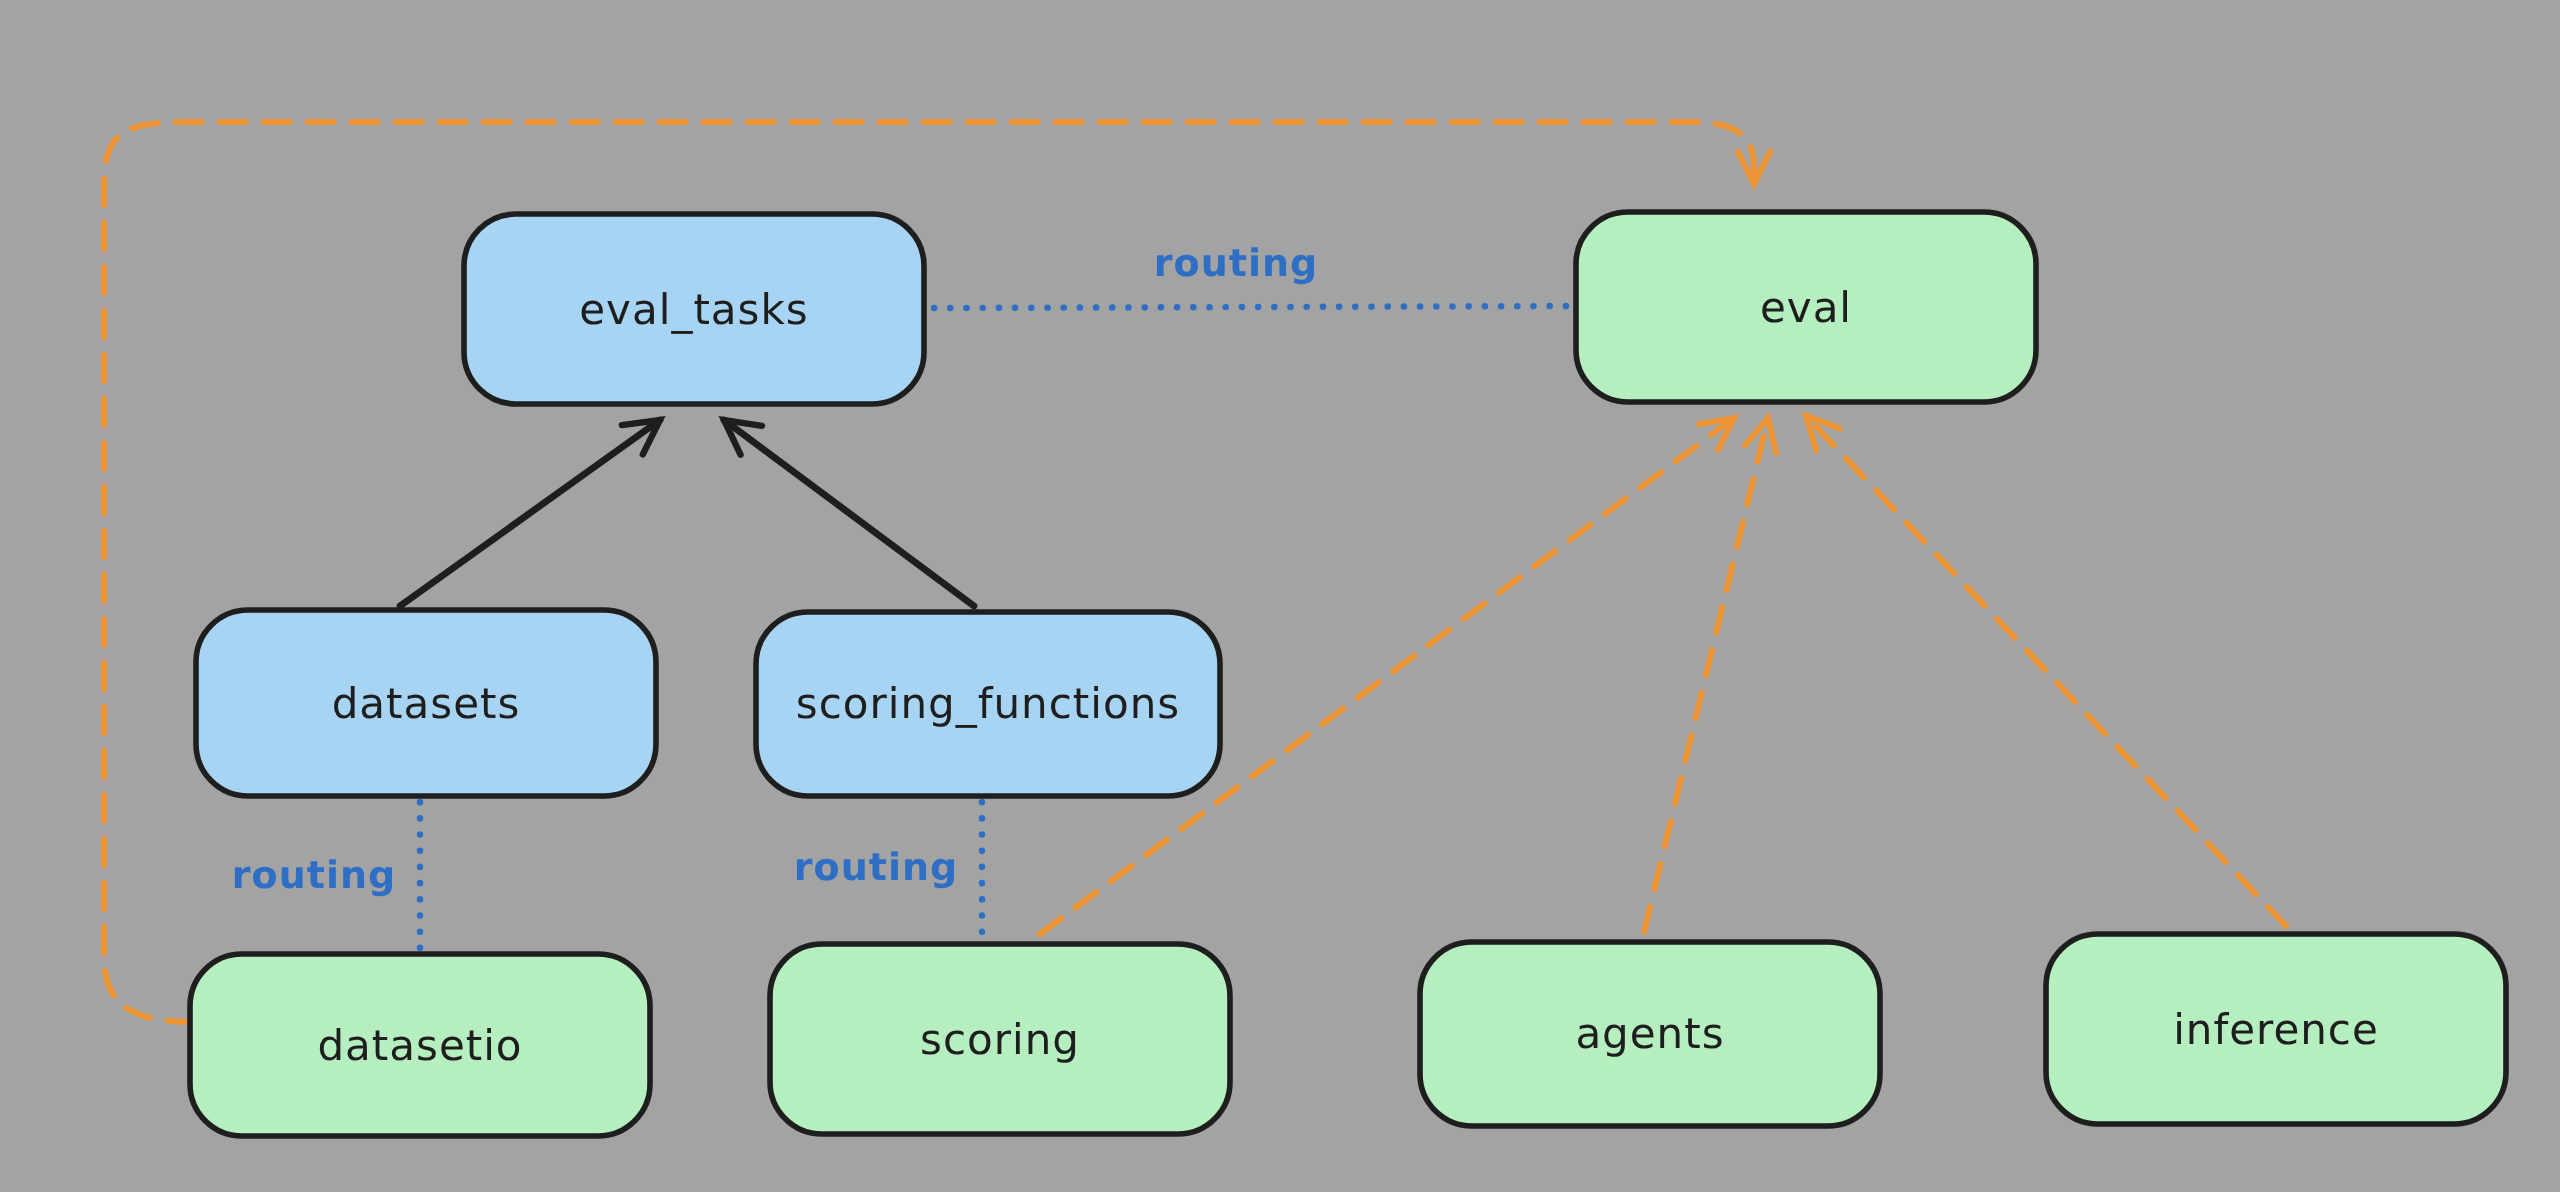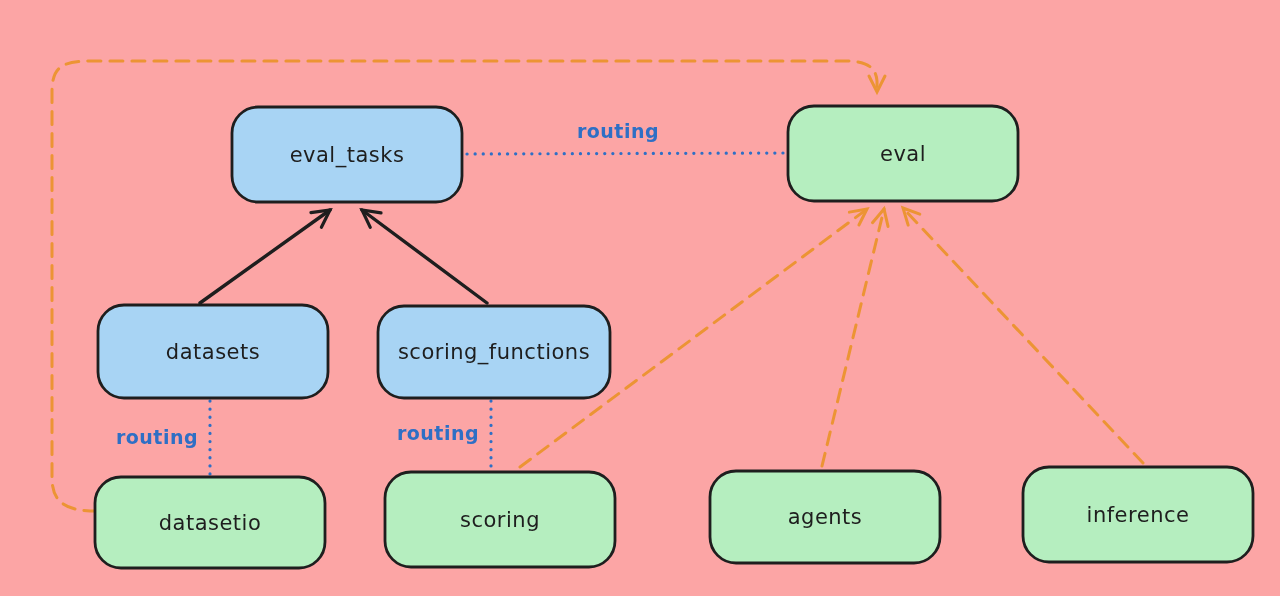--- a/index.html
+++ b/index.html
@@ -5,21 +5,21 @@
   html, body {
     margin: 0;
     padding: 0;
     background: #ffffff;
     font-family: "DejaVu Sans", "Liberation Sans", sans-serif;
   }
   .canvas {
     position: relative;
     width: 1280px;
     height: 596px;
-    background: #fca5a5;
+    background: #a3a3a3;
     overflow: hidden;
   }
   svg { display: block; }
   .node-label {
     font-size: 21px;
     letter-spacing: 0.5px;
   }
   .edge-label {
     font-size: 19px;
     font-weight: bold;

